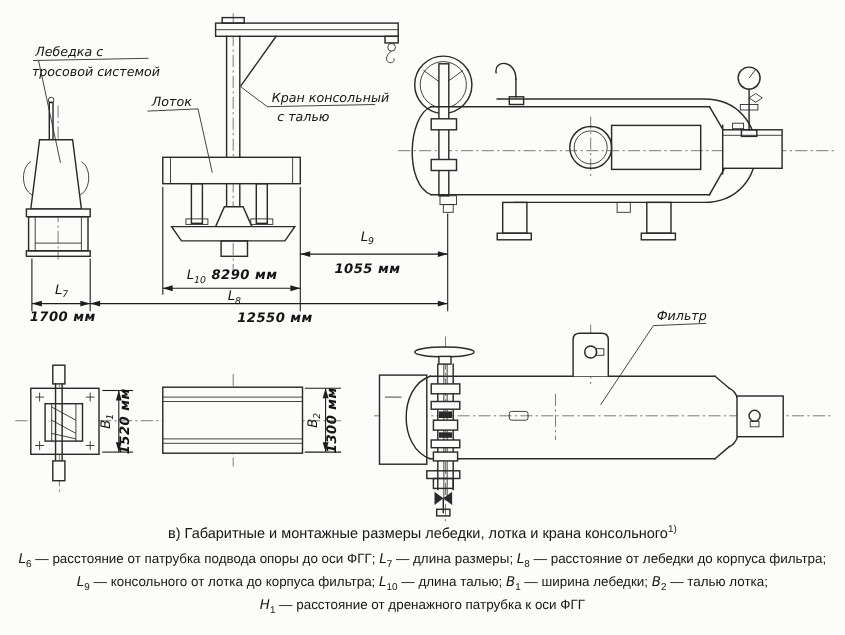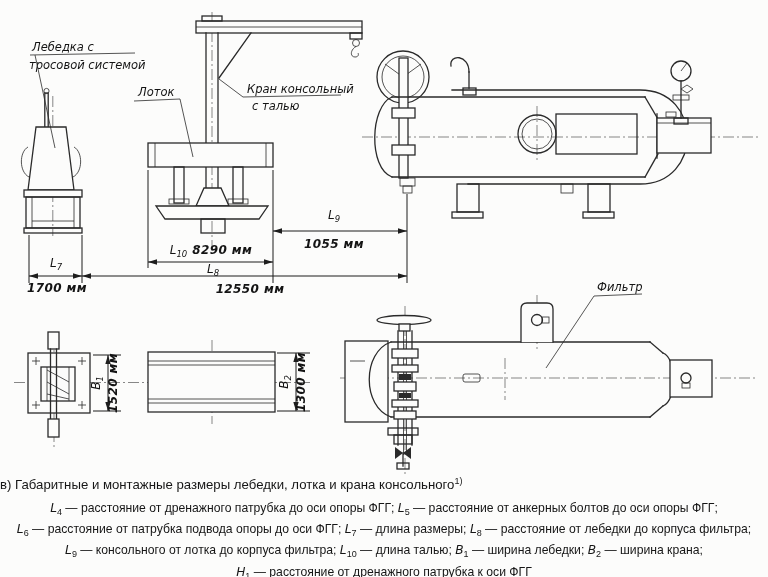--- a/index.html
+++ b/index.html
@@ -11,21 +11,21 @@
   svg .cl{stroke:#555;stroke-width:0.7;fill:none;stroke-dasharray:11 3 2 3;}
   svg .ar{fill:#1d1d1d;stroke:none;}
   svg .dimln{stroke:#1d1d1d;stroke-width:1;fill:none;}
   svg .fillw{fill:#fcfcfb;}
   svg .dark{fill:#2a2a2a;stroke:none;}
   svg text{fill:#141414;}
   .lbl{font:italic 11.5px "DejaVu Sans", sans-serif;}
   .dsym{font:italic 12px "DejaVu Sans", sans-serif;}
   .dsub{font:italic 8.5px "DejaVu Sans", sans-serif;}
   .dval{font:italic 700 12px "DejaVu Sans", sans-serif;letter-spacing:.4px;}
-  #caption{position:absolute;left:0;top:476px;width:768px;text-align:left;
+  #caption{position:absolute;left:0;top:476px;width:768px;text-align:center;
            font-size:13.2px;}
   #caption sup{font-size:9px;}
   #legend{position:absolute;left:0;top:500px;width:768px;text-align:center;
           font-size:12.2px;line-height:16.8px;}
   #legend i{font-family:"DejaVu Sans", sans-serif;font-size:12.2px;}
   #legend sub{font-size:9px;}
 </style>
 </head>
 <body>
 
@@ -293,18 +293,17 @@
 
     <text class="lbl" x="597" y="291">Фильтр</text>
     <line class="tn" x1="594" y1="296" x2="642" y2="294"></line>
     <line class="tn" x1="594" y1="296" x2="546" y2="368"></line>
   </g>
 </svg>
 
 <div id="caption"><span>в) Габаритные и монтажные размеры лебедки, лотка и крана консольного</span><sup>1)</sup></div>
 
 <div id="legend">
-  <div><span><i>L</i><sub>4</sub><span> — расстояние от дренажного патрубка до оси опоры ФГГ; </span></span><span><i>L</i><sub>5</sub><span> — расстояние от анкерных болтов до оси опоры ФГГ;</span></span></div>
   <div><span><i>L</i><sub>6</sub><span> — расстояние от патрубка подвода опоры до оси ФГГ; </span></span><span><i>L</i><sub>7</sub><span> — длина размеры; </span></span><span><i>L</i><sub>8</sub><span> — расстояние от лебедки до корпуса фильтра;</span></span></div>
-  <div><span><i>L</i><sub>9</sub><span> — консольного от лотка до корпуса фильтра; </span></span><span><i>L</i><sub>10</sub><span> — длина талью; </span></span><span><i>B</i><sub>1</sub><span> — ширина лебедки; </span></span><span><i>B</i><sub>2</sub><span> — ширина крана;</span></span></div>
+  <div><span><i>L</i><sub>9</sub><span> — консольного от лотка до корпуса фильтра; </span></span><span><i>L</i><sub>10</sub><span> — длина талью; </span></span><span><i>B</i><sub>1</sub><span> — ширина лебедки; </span></span><span><i>B</i><sub>2</sub><span> — талью лотка;</span></span></div>
   <div><span><i>H</i><sub>1</sub><span> — расстояние от дренажного патрубка к оси ФГГ</span></span></div>
 </div>
 </div>
 
 </body></html>

